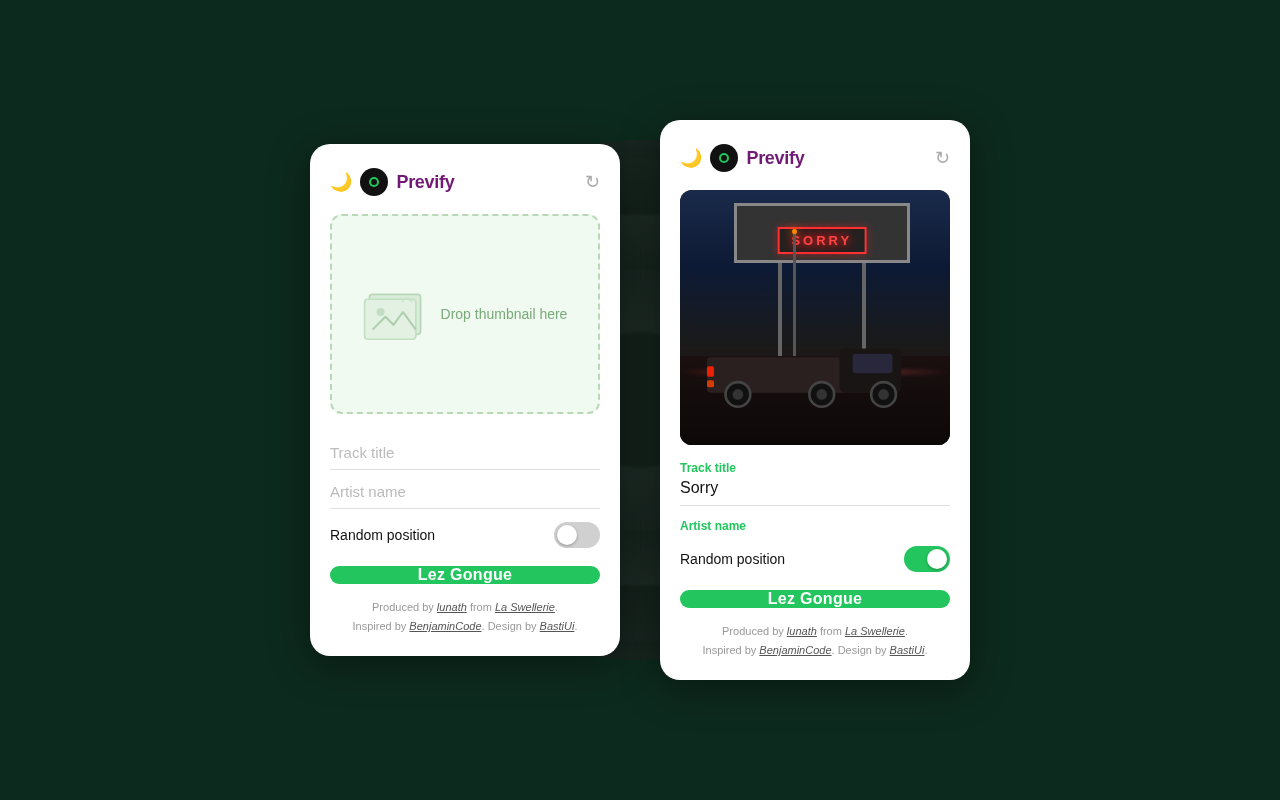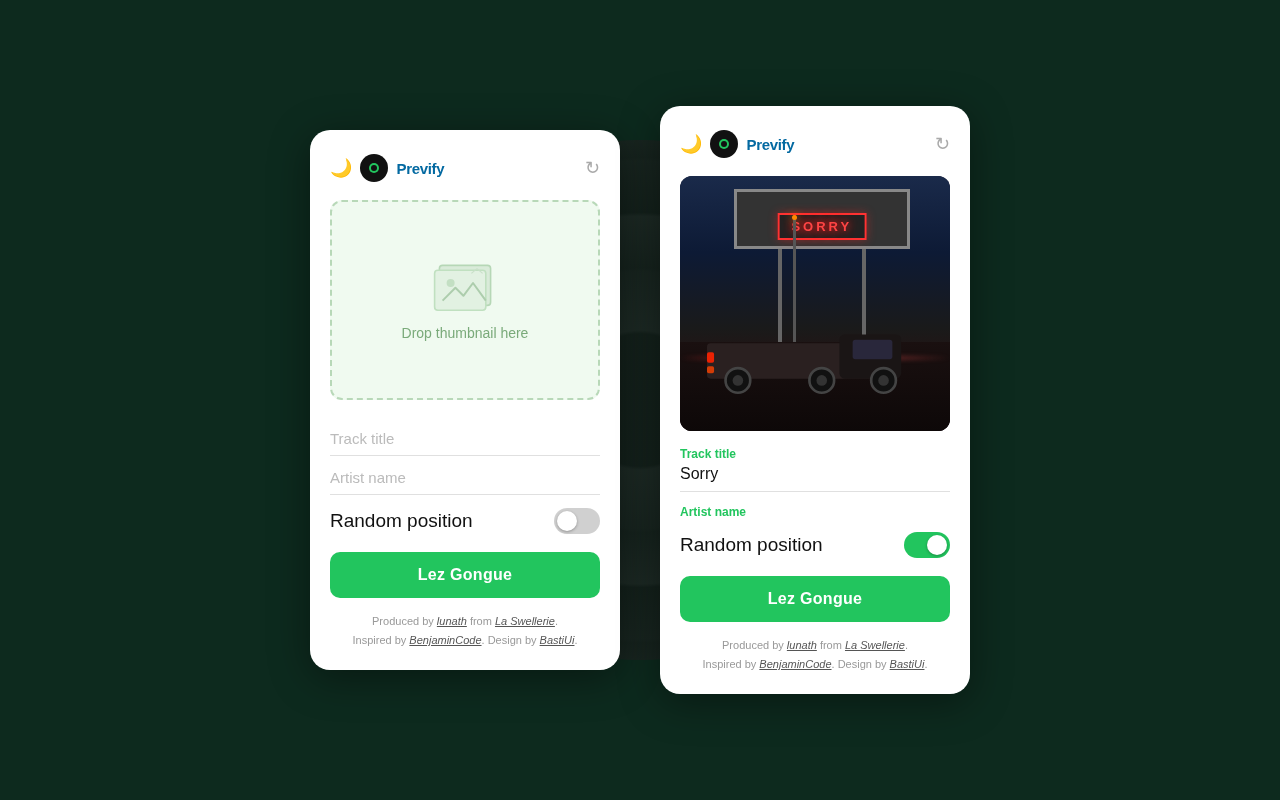--- a/index.html
+++ b/index.html
@@ -85,40 +85,40 @@
     .logo-disk-inner {
       width: 6px;
       height: 6px;
       border-radius: 50%;
       background: #111;
       position: absolute;
       z-index: 1;
     }
 
     .app-title {
-      font-size: 15px;
+      font-size: 18px;
       font-weight: 700;
-      color: #0369a1;
+      color: #701a75;
       letter-spacing: -0.3px;
     }
 
     .refresh-icon {
       font-size: 18px;
       color: #aaa;
       cursor: pointer;
     }
 
     
     .drop-zone {
       border: 2px dashed #b8d8b8;
       border-radius: 12px;
       background: #f0faf0;
       height: 200px;
       display: flex;
-      flex-direction: column;
+      flex-direction: row;
       align-items: center;
       justify-content: center;
       gap: 14px;
       cursor: pointer;
       margin-bottom: 30px;
     }
 
     
     .img-placeholder-svg {
       width: 64px;
@@ -289,21 +289,21 @@
     
     .toggle-row {
       display: flex;
       align-items: center;
       justify-content: space-between;
       margin-bottom: 18px;
       margin-top: 4px;
     }
 
     .toggle-label {
-      font-size: 19px;
+      font-size: 14px;
       color: #111;
     }
 
     .toggle {
       width: 46px;
       height: 26px;
       border-radius: 13px;
       position: relative;
       cursor: pointer;
     }
@@ -331,21 +331,20 @@
       left: 3px;
     }
 
     .toggle-on .toggle-knob {
       left: 23px;
     }
 
     
     .main-button {
       width: 100%;
-      padding: 14px;
       background: #22c55e;
       color: white;
       font-size: 16px;
       font-weight: 700;
       border: none;
       border-radius: 10px;
       cursor: pointer;
       margin-bottom: 14px;
       letter-spacing: 0.3px;
     }

